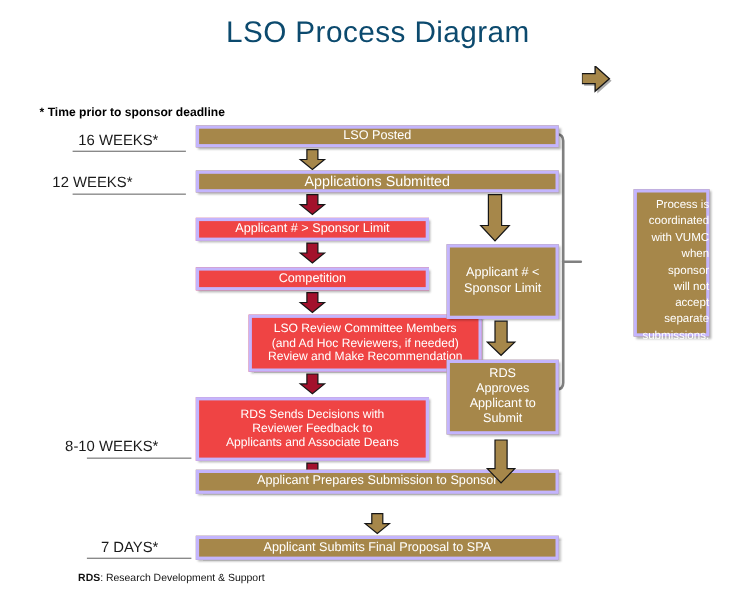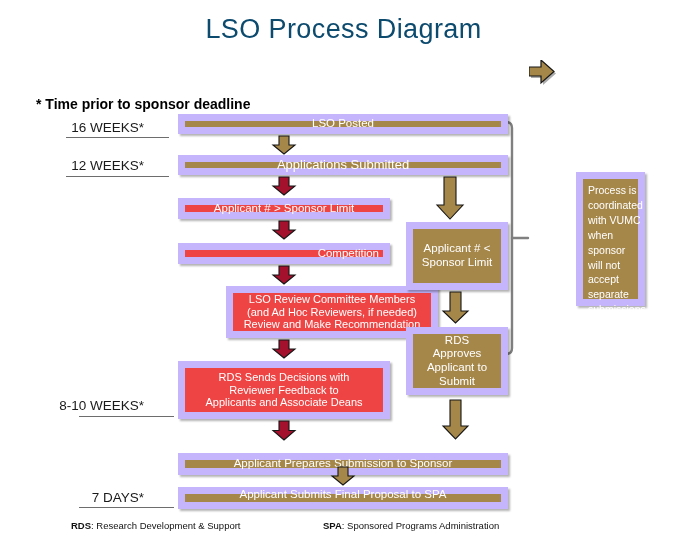--- a/index.html
+++ b/index.html
@@ -32,31 +32,31 @@
     color: #0c4a6e;
     letter-spacing: 0.4px;
     white-space: nowrap;
   }
 
   
   .note-star {
     position: absolute;
     left: 36px;
     top: 96px;
-    font-size: 14px;
+    font-size: 11px;
     font-weight: bold;
     color: #000000;
     white-space: nowrap;
   }
 
   
   .box {
     position: absolute;
     box-sizing: border-box;
-    border: 7px solid #c4b5fd;
+    border: 3px solid #c4b5fd;
     color: #ffffff;
     display: flex;
     align-items: center;
     justify-content: center;
     text-align: center;
     line-height: 1.18;
     box-shadow: 2px 2px 2px rgba(0,0,0,0.30);
   }
   .box.tan { background: #a6874a; }
   .box.crimson { background: #ef4444; }
@@ -119,21 +119,21 @@
       </g>
       <path d="M0 7 L12 7 L12 0 L25 11.5 L12 23 L12 16 L0 16 Z" fill="#a6874a" stroke="#161616" stroke-width="1.2"></path>
     </svg>
   </div>
 
   <div class="note-star">* Time prior to sponsor deadline</div>
 
   <div class="time-label" style="left:24px; top:120px; width:120px;">16 WEEKS*</div>
   <div class="time-rule" style="left:66px; top:137px; width:103px;"></div>
 
-  <div class="time-label" style="left:24px; top:158px; width:120px;">12 WEEKS*</div>
+  <div class="time-label" style="left:24px; top:158px; width:120px;text-align:center;">12 WEEKS*</div>
   <div class="time-rule" style="left:66px; top:176px; width:103px;"></div>
 
   <div class="time-label" style="left:4px; top:398px; width:140px;">8-10 WEEKS*</div>
   <div class="time-rule" style="left:79px; top:416px; width:95px;"></div>
 
   <div class="time-label" style="left:24px; top:490px; width:120px;">7 DAYS*</div>
   <div class="time-rule" style="left:79px; top:507px; width:95px;"></div>
 
   <div class="bracket">
     <svg width="72" height="244" viewBox="0 0 72 244">
@@ -165,21 +165,21 @@
   <div class="box crimson" style="left:178px; top:198px; width:212px; height:21px; font-size:11.5px;">
     <span class="btext">Applicant # &gt; Sponsor Limit</span>
   </div>
 
   <div class="arrow-down" style="left:272px; top:221px; width:24px; height:19px;">
     <svg width="24" height="19" viewBox="0 0 24 19">
       <path d="M7 0 L17 0 L17 9 L23 9 L12 18 L1 9 L7 9 Z" fill="#a3112c" stroke="#161616" stroke-width="1.1"></path>
     </svg>
   </div>
 
-  <div class="box crimson" style="left:178px; top:243px; width:212px; height:21px; font-size:11.5px;text-align:right;">
+  <div class="box crimson" style="left:178px; top:243px; width:212px; height:21px; font-size:11.5px;">
     <span class="btext">Competition</span>
   </div>
 
   <div class="arrow-down" style="left:272px; top:266px; width:24px; height:19px;">
     <svg width="24" height="19" viewBox="0 0 24 19">
       <path d="M7 0 L17 0 L17 9 L23 9 L12 18 L1 9 L7 9 Z" fill="#a3112c" stroke="#161616" stroke-width="1.1"></path>
     </svg>
   </div>
 
   <div class="box crimson" style="left:178px; top:286px; width:212px; height:52px; font-size:11px;margin-left:48px;">
@@ -203,21 +203,21 @@
       <span>Applicants and Associate Deans</span>
     </span>
   </div>
 
   <div class="arrow-down" style="left:272px; top:421px; width:24px; height:20px;">
     <svg width="24" height="20" viewBox="0 0 24 20">
       <path d="M7 0 L17 0 L17 9.5 L23 9.5 L12 19 L1 9.5 L7 9.5 Z" fill="#a3112c" stroke="#161616" stroke-width="1.1"></path>
     </svg>
   </div>
 
-  <div class="box tan" style="left:178px; top:453px; width:330px; height:22px; font-size:11.5px;">
+  <div class="box tan" style="left:178px; top:427px; width:330px; height:22px; font-size:11.5px;">
     <span class="btext">Applicant Prepares Submission to Sponsor</span>
   </div>
 
   <div class="arrow-down" style="left:331px; top:467px; width:24px; height:19px;">
     <svg width="24" height="19" viewBox="0 0 24 19">
       <path d="M7 0 L17 0 L17 9 L23 9 L12 18 L1 9 L7 9 Z" fill="#a6874a" stroke="#161616" stroke-width="1.1"></path>
     </svg>
   </div>
 
   <div class="box tan" style="left:178px; top:487px; width:330px; height:22px; font-size:11.5px;align-items:flex-end;">
@@ -251,33 +251,30 @@
       <span>Submit</span>
     </span>
   </div>
 
   <div class="arrow-down" style="left:443px; top:400px; width:26px; height:40px;">
     <svg width="26" height="40" viewBox="0 0 26 40">
       <path d="M7 0 L18 0 L18 26 L25 26 L12.5 39 L0 26 L7 26 Z" fill="#a6874a" stroke="#161616" stroke-width="1.1"></path>
     </svg>
   </div>
 
-  <div class="box tan" style="left:576px; top:172px; width:69px; height:134px; font-size:10.5px; align-items:flex-start; justify-content:flex-start; text-align:left; line-height:1.42;">
+  <div class="box tan" style="left:576px; top:172px; width:69px; height:134px; font-size:10.5px; align-items:flex-start; justify-content:flex-start; text-align:right; line-height:1.42;">
     <span class="btext" style="padding:4px 3px 0 5px;">
       <span>Process is</span><br>
       <span>coordinated</span><br>
       <span>with VUMC</span><br>
       <span>when sponsor</span><br>
       <span>will not</span><br>
       <span>accept</span><br>
       <span>separate</span><br>
       <span>submissions.</span>
     </span>
   </div>
 
   <div class="legend" style="left:71px; top:520px;">
     <b>RDS</b><span>: Research Development &amp; Support</span>
   </div>
-  <div class="legend" style="left:323px; top:520px;">
-    <b>SPA</b><span>: Sponsored Programs Administration</span>
-  </div>
 
 </div>
 
 </body></html>

